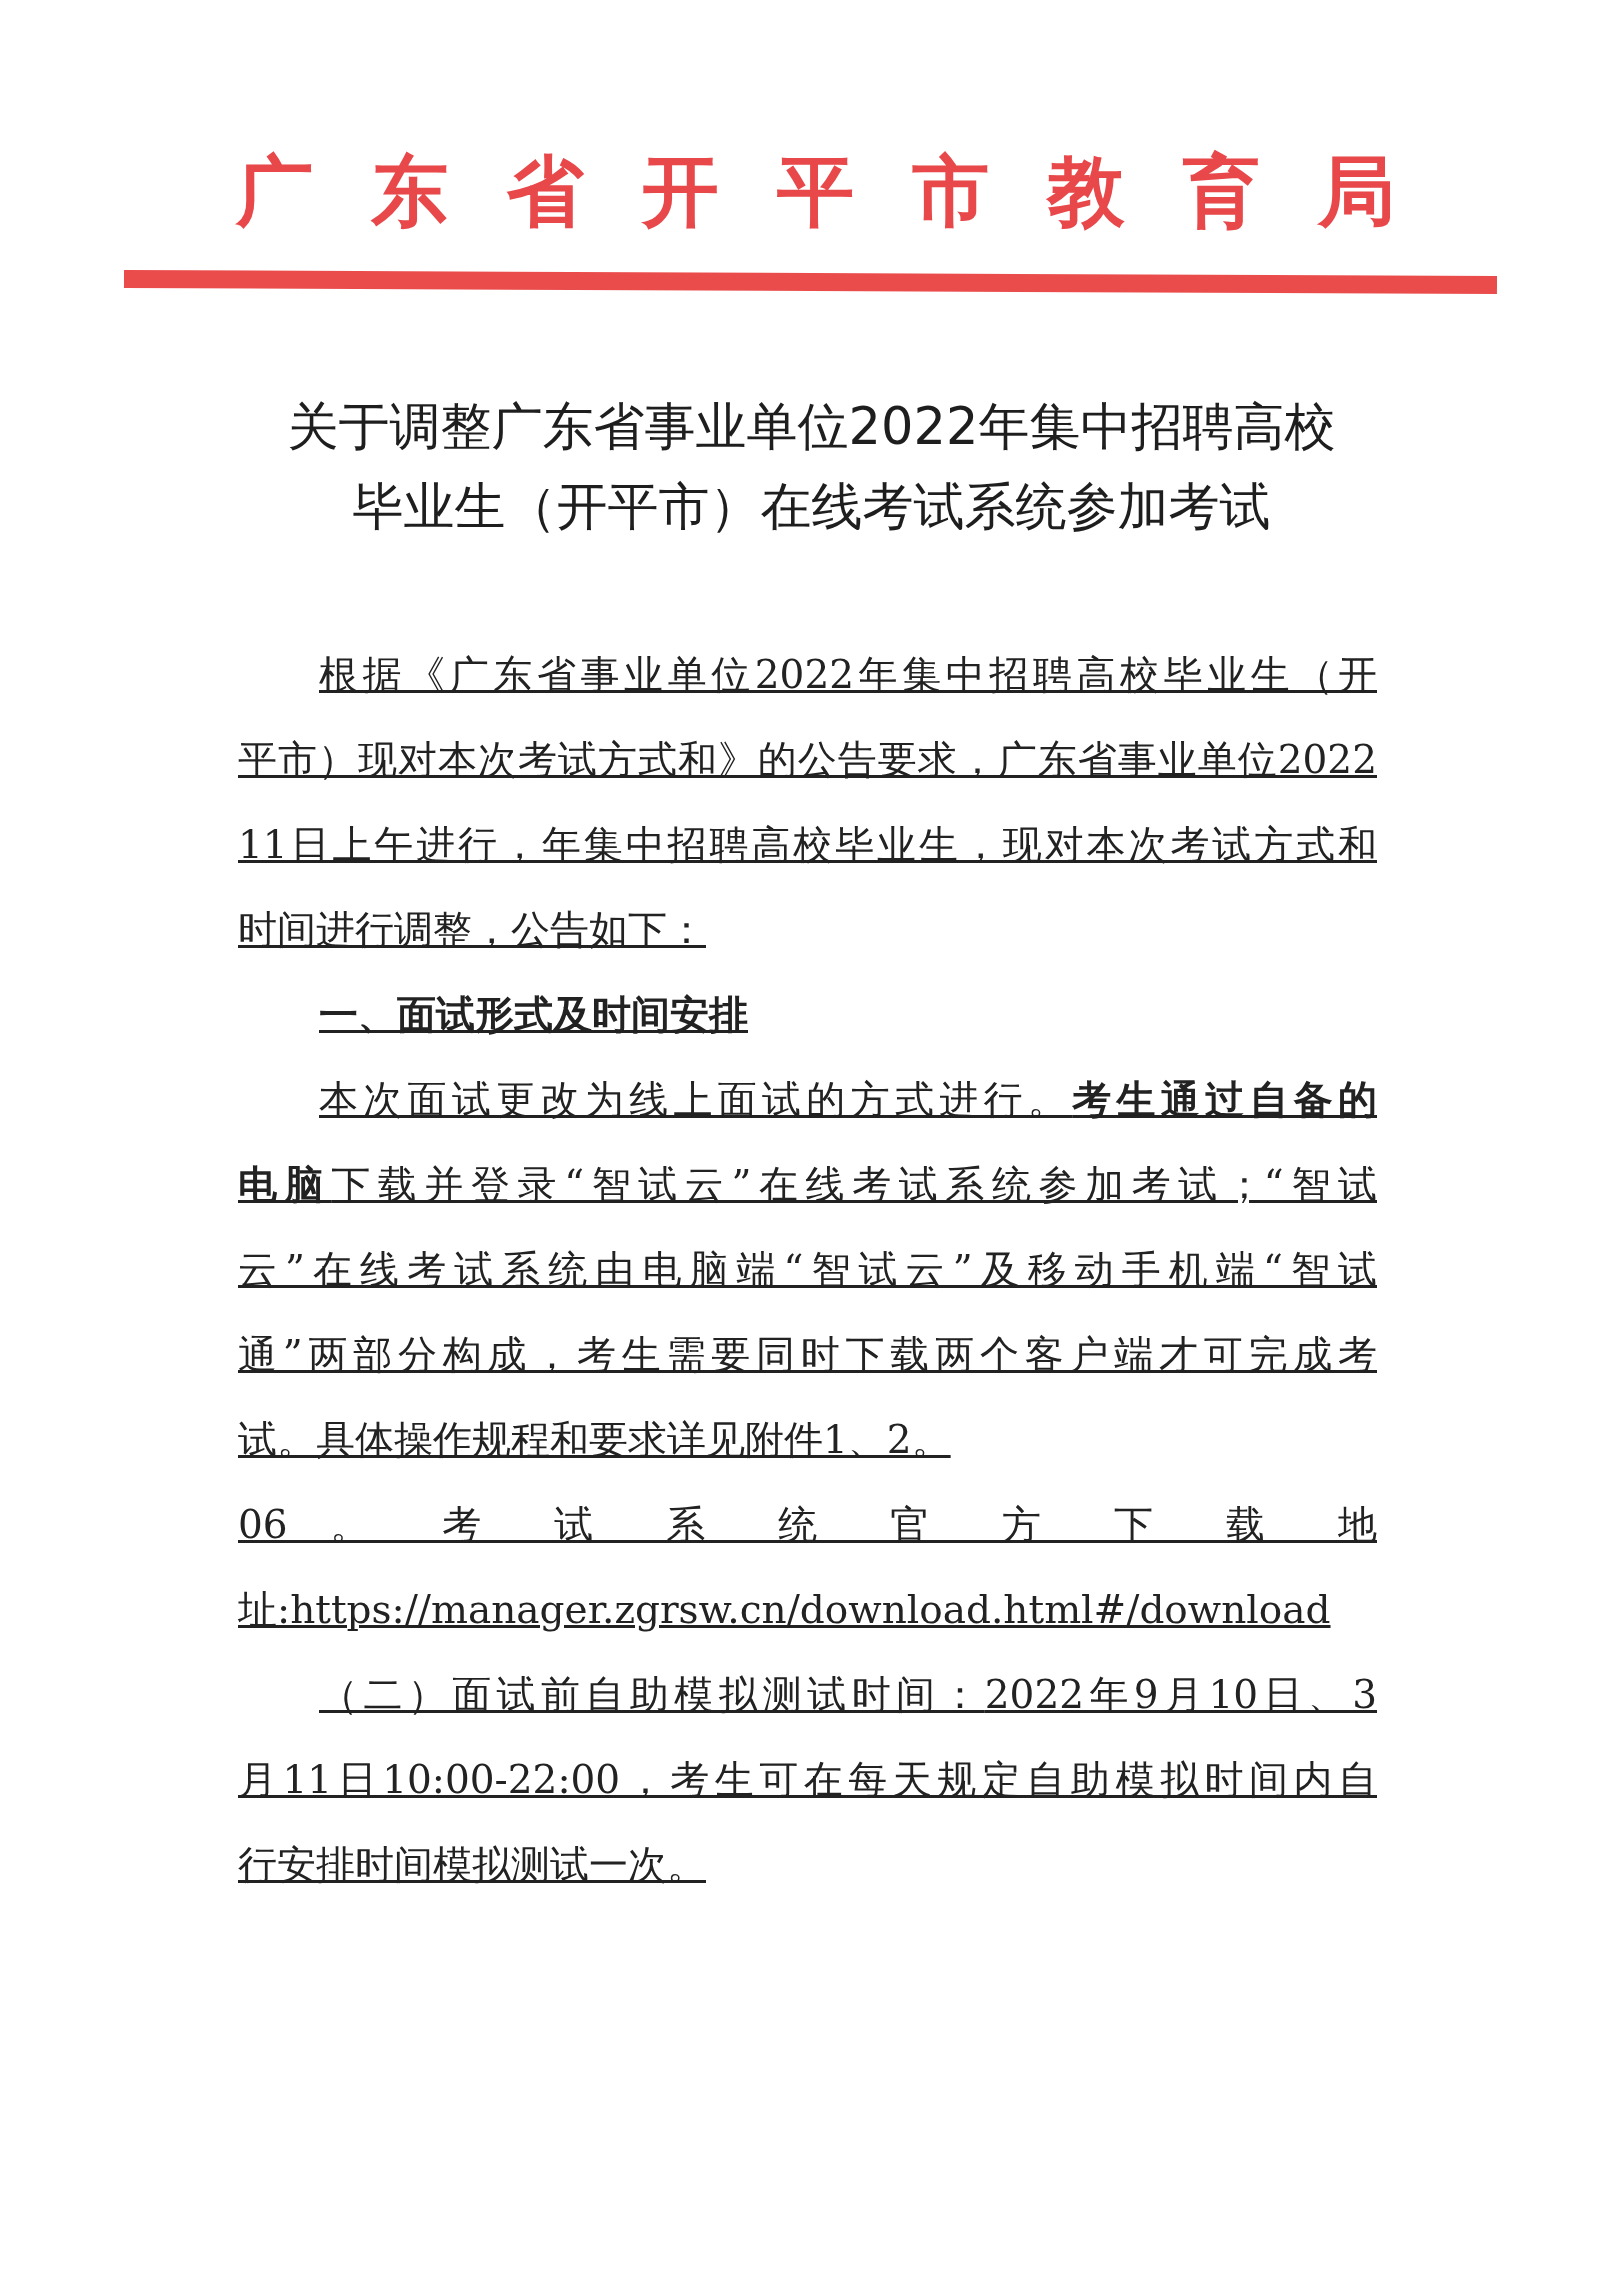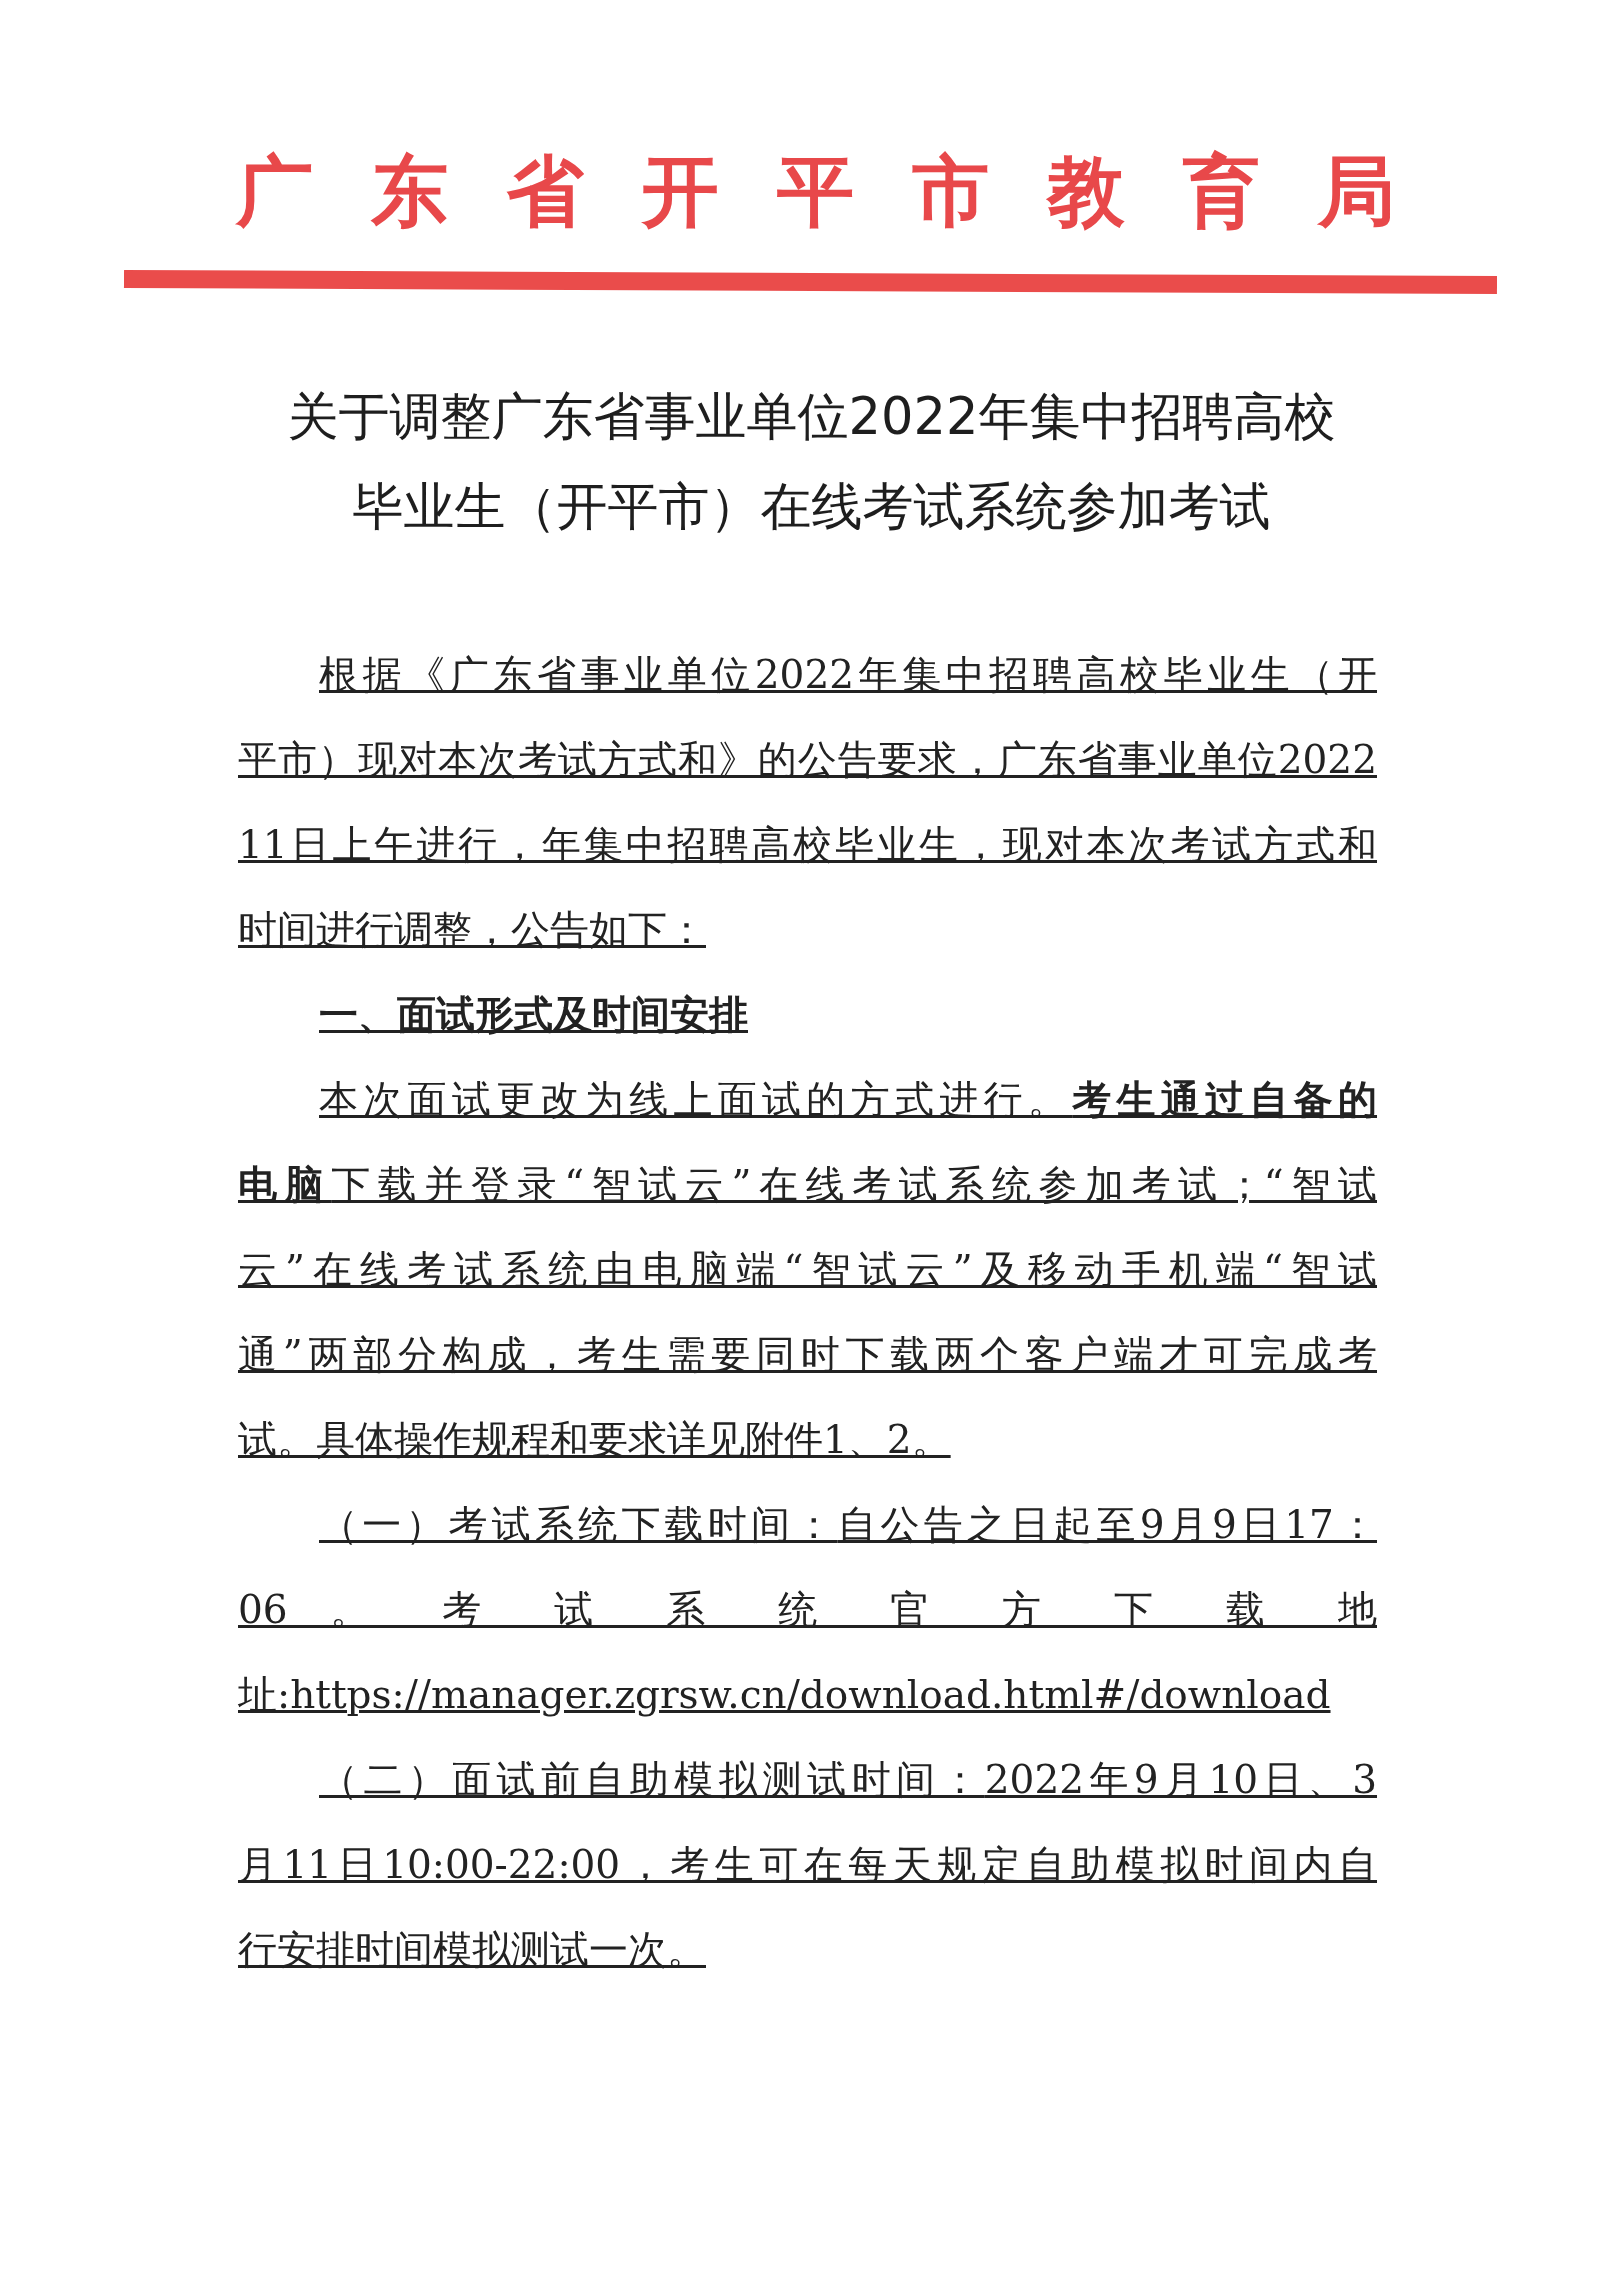--- a/index.html
+++ b/index.html
@@ -8,21 +8,21 @@
   .org-header { position: absolute; top: 145px; left: 236px; width: 1159px; height: 92px;
          display: flex; justify-content: space-between; align-items: center;
          color: #e8484a; font-family: "DejaVu Serif", "Liberation Serif", serif;
          font-weight: bold; font-size: 77px; line-height: 92px; }
   .org-header span { display: inline-block; }
   .red-rule { position: absolute; left: 124px; top: 270px; width: 1373px; height: 18.3px;
          background: #ea4c4b; transform: rotate(0.25deg); transform-origin: left center; }
   .title { position: absolute; left: 0; width: 1623px; text-align: center;
          font-family: "DejaVu Sans", "Liberation Sans", sans-serif; font-size: 51px;
          color: #1e1e1e; line-height: 79px; }
-  .title.l1 { top: 377px; }
+  .title.l1 { top: 387px; }
   .title.l2 { top: 467px; }
   .body { position: absolute; left: 238px; width: 1139px; top: 632px; text-decoration: underline; }
   .line { height: 85px; line-height: 85px; font-size: 39px; white-space: nowrap;
           text-align: justify; text-align-last: justify; }
   .line.last { text-align-last: left; }
   .line.indent { padding-left: 81px; }
   .b { font-weight: bold; font-family: "DejaVu Sans", "Liberation Sans", sans-serif; }
   .heading { font-family: "DejaVu Sans", "Liberation Sans", sans-serif; font-weight: bold; }
   .line span { white-space: pre; }
 </style>
@@ -53,21 +53,20 @@
   <div class="line last">时间进行调整，公告如下：</div>
 
   <div class="line indent last heading">一、面试形式及时间安排</div>
 
   <div class="line indent"><span>本次面试更改为线上面试的方式进行。</span><span class="b">考生通过自备的</span></div>
   <div class="line"><span class="b">电脑</span><span>下载并登录“智试云”在线考试系统参加考试；“智试</span></div>
   <div class="line">云”在线考试系统由电脑端“智试云”及移动手机端“智试</div>
   <div class="line">通”两部分构成，考生需要同时下载两个客户端才可完成考</div>
   <div class="line last">试。具体操作规程和要求详见附件1、2。</div>
 
-  <div class="line indent"><span>（一）考试系统下载时间：</span><span>自公告之日起至9月9日17：</span></div>
   <div class="line">06 。 考 试 系 统 官 方 下 载 地</div>
   <div class="line last">址:https://manager.zgrsw.cn/download.html#/download</div>
 
   <div class="line indent"><span>（二）面试前自助模拟测试时间：</span><span>2022年9月10日、3</span></div>
   <div class="line">月11日10:00-22:00，考生可在每天规定自助模拟时间内自</div>
   <div class="line last">行安排时间模拟测试一次。</div>
 </div>
 
 
 </body></html>

